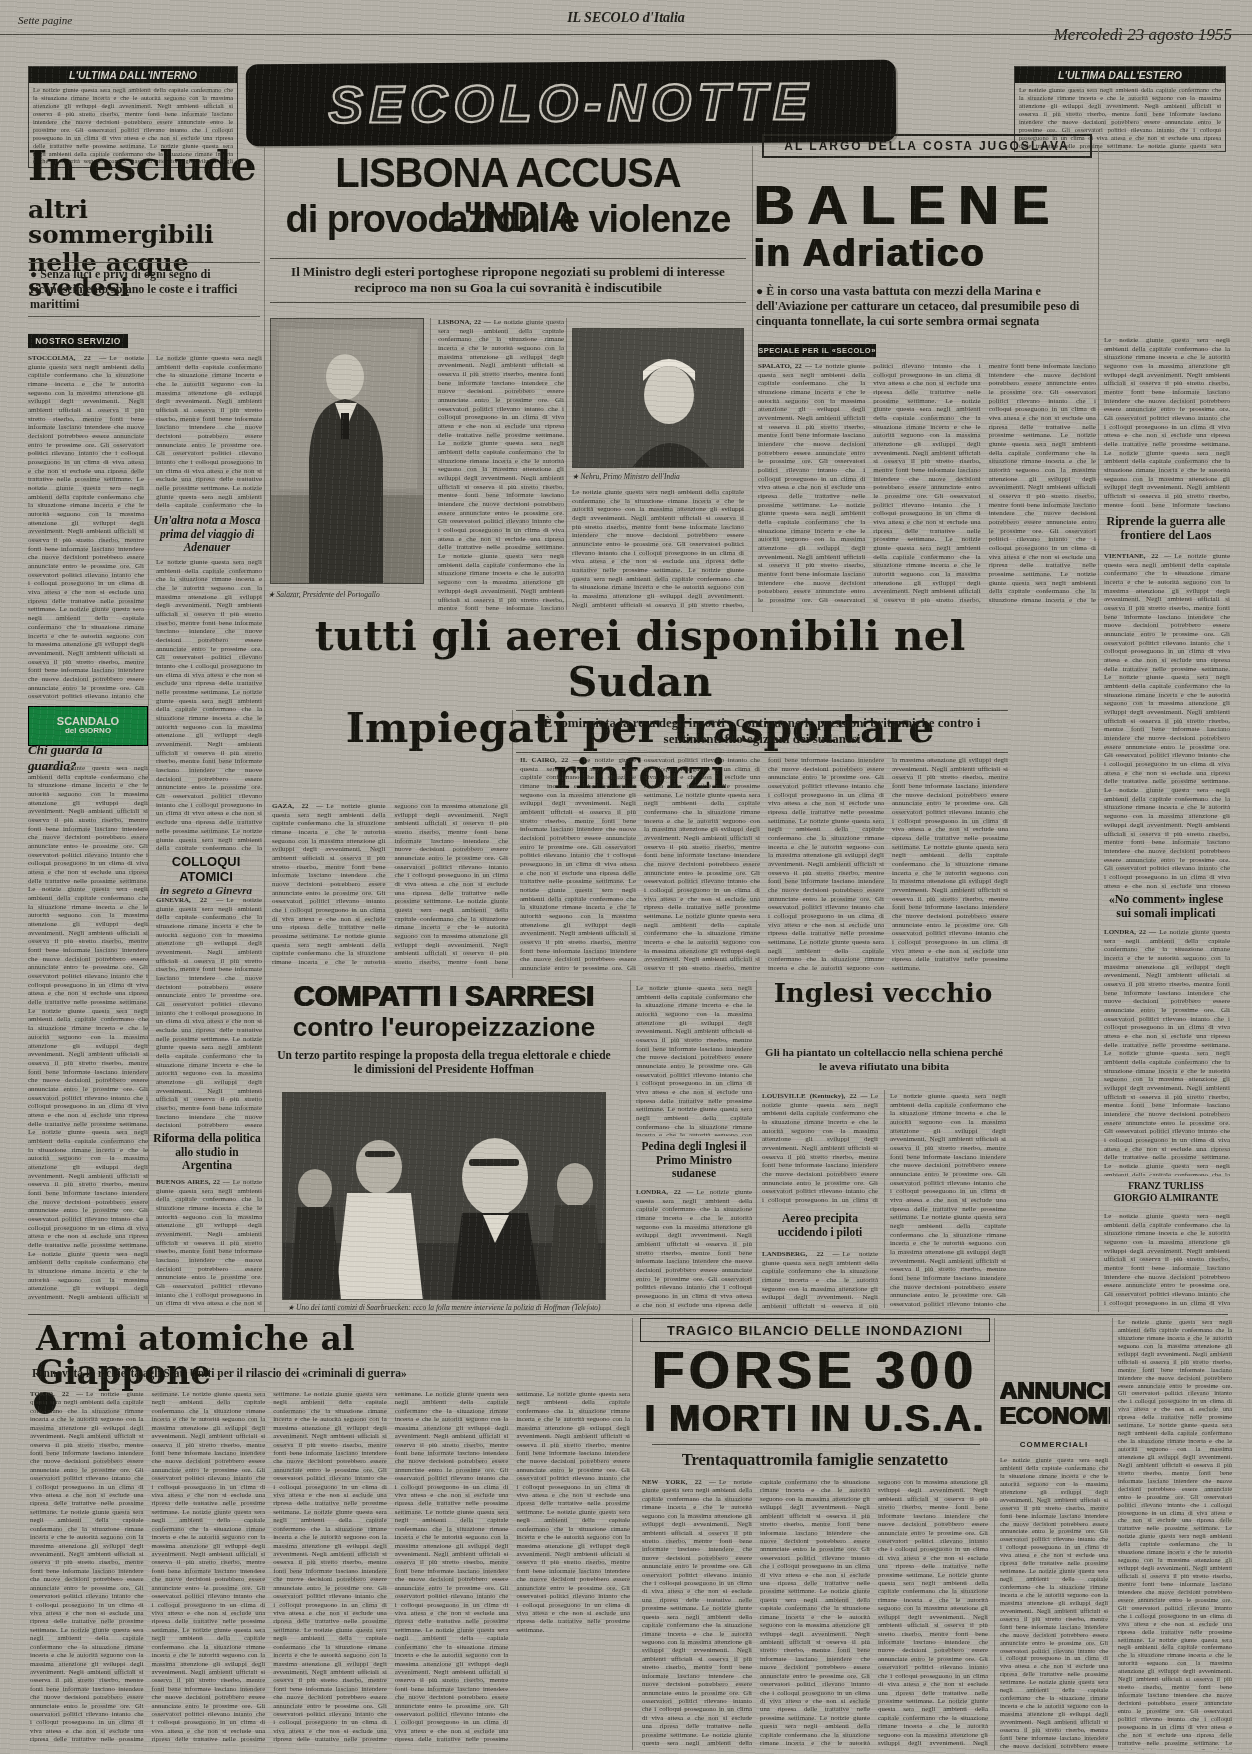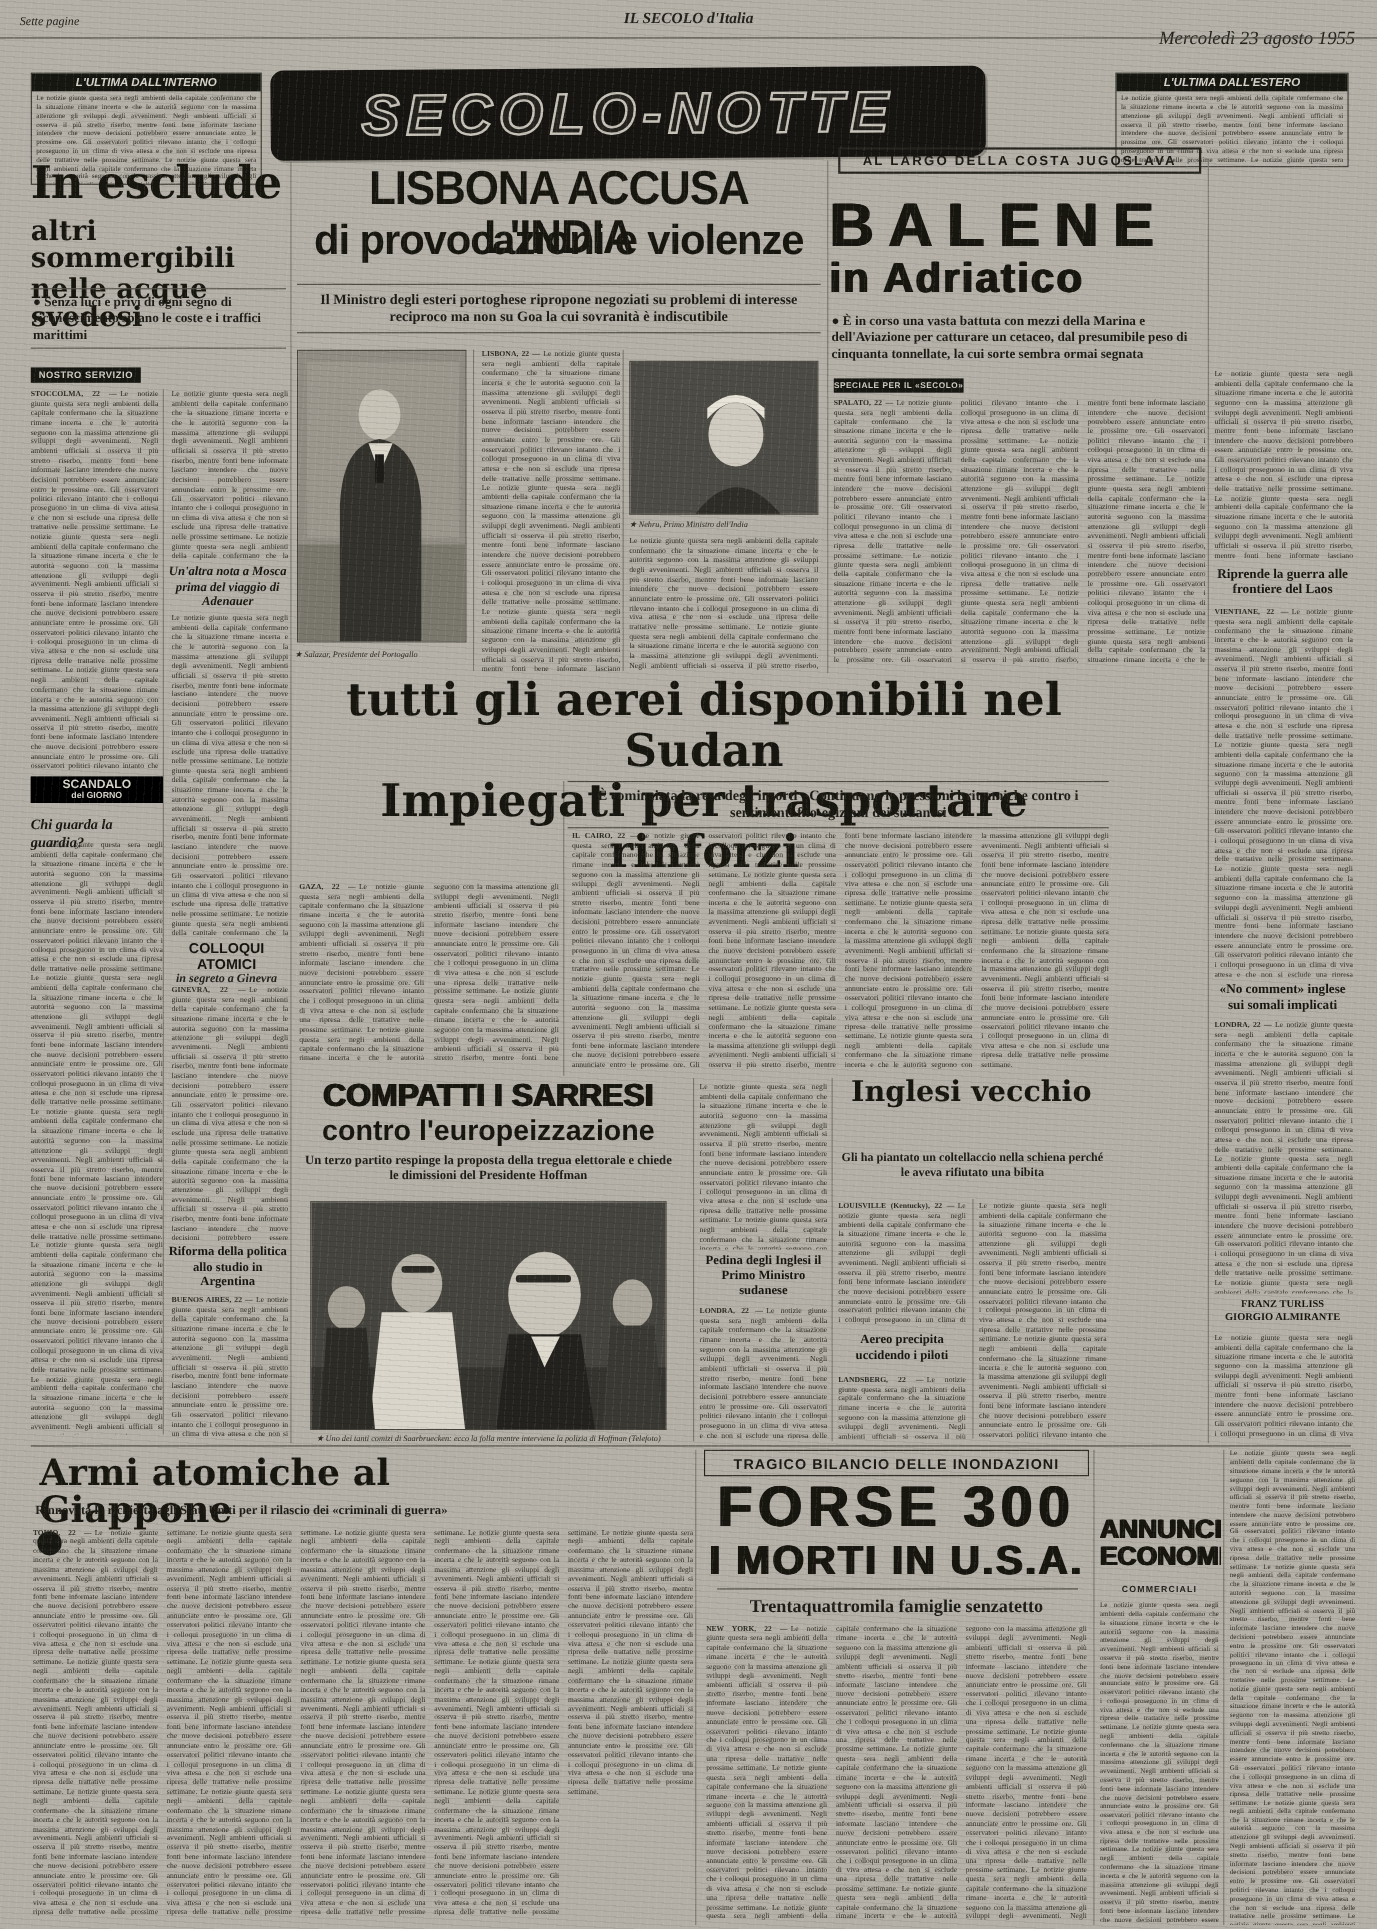--- a/index.html
+++ b/index.html
@@ -97,21 +97,21 @@
   </div>
   <div class="abs body" style="left:156px;top:896px;width:106px;height:232px">
     <b class="dl">GINEVRA, 22 —</b><span>Le notizie giunte questa sera negli ambienti della capitale confermano che la situazione rimane incerta e che le autorità seguono con la massima attenzione gli sviluppi degli avvenimenti. Negli ambienti ufficiali si osserva il più stretto riserbo, mentre fonti bene informate lasciano intendere che nuove decisioni potrebbero essere annunciate entro le prossime ore. Gli osservatori politici rilevano intanto che i colloqui proseguono in un clima di viva attesa e che non si esclude una ripresa delle trattative nelle prossime settimane. Le notizie giunte questa sera negli ambienti della capitale confermano che la situazione rimane incerta e che le autorità seguono con la massima attenzione gli sviluppi degli avvenimenti. Negli ambienti ufficiali si osserva il più stretto riserbo, mentre fonti bene informate lasciano intendere che nuove decisioni potrebbero essere annunciate entro le prossime ore. Gli osservatori politici rilevano intanto che i colloqui proseguono in un clima di viva attesa e che non si esclude una ripresa delle trattative nelle prossime settimane. Le notizie giunte questa sera negli ambienti della capitale confermano che la situazione rimane incerta e che le autorità seguono con la massima attenzione gli sviluppi degli avvenimenti. Negli ambienti ufficiali si osserva il più stretto riserbo, mentre fonti bene informate lasciano intendere che nuove decisioni potrebbero essere annunciate entro le prossime ore. Gli osservatori politici rilevano intanto che i colloqui proseguono in un clima di viva attesa e che non si esclude una ripresa delle trattative nelle prossime settimane.</span>
   </div>
 
   <div class="abs smallhead" style="left:152px;top:1132px;width:110px;font-size:11.5px">Riforma della politica allo studio in Argentina</div>
   <div class="abs body" style="left:156px;top:1178px;width:106px;height:128px">
     <b class="dl">BUENOS AIRES, 22 —</b><span>Le notizie giunte questa sera negli ambienti della capitale confermano che la situazione rimane incerta e che le autorità seguono con la massima attenzione gli sviluppi degli avvenimenti. Negli ambienti ufficiali si osserva il più stretto riserbo, mentre fonti bene informate lasciano intendere che nuove decisioni potrebbero essere annunciate entro le prossime ore. Gli osservatori politici rilevano intanto che i colloqui proseguono in un clima di viva attesa e che non si esclude una ripresa delle trattative nelle prossime settimane. Le notizie giunte questa sera negli ambienti della capitale confermano che la situazione rimane incerta e che le autorità seguono con la massima attenzione gli sviluppi degli avvenimenti. Negli ambienti ufficiali si osserva il più stretto riserbo, mentre fonti bene informate lasciano intendere che nuove decisioni potrebbero essere annunciate entro le prossime ore. Gli osservatori politici rilevano intanto che i colloqui proseguono in un clima di viva attesa e che non si esclude una ripresa delle trattative nelle prossime settimane.</span>
   </div>
 
-  <div class="abs" style="left:28px;top:706px;width:120px;height:24px;background:#000000;border:1px solid #000;display:flex;flex-direction:column;align-items:center;justify-content:center;color:#d6d3c9">
+  <div class="abs" style="left:28px;top:706px;width:120px;height:40px;background:#15803d;border:1px solid #000;display:flex;flex-direction:column;align-items:center;justify-content:center;color:#d6d3c9">
     <div class="sans" style="font-weight:bold;font-size:11px;line-height:1">SCANDALO</div>
     <div class="sans" style="font-weight:bold;font-size:8px;line-height:1.1">del GIORNO</div>
   </div>
   <div class="abs" style="left:28px;top:742px;width:120px;font-weight:bold;font-style:italic;font-size:13px;color:#17160f">Chi guarda la guardia?</div>
   <div class="abs body" style="left:28px;top:764px;width:120px;height:540px">Le notizie giunte questa sera negli ambienti della capitale confermano che la situazione rimane incerta e che le autorità seguono con la massima attenzione gli sviluppi degli avvenimenti. Negli ambienti ufficiali si osserva il più stretto riserbo, mentre fonti bene informate lasciano intendere che nuove decisioni potrebbero essere annunciate entro le prossime ore. Gli osservatori politici rilevano intanto che i colloqui proseguono in un clima di viva attesa e che non si esclude una ripresa delle trattative nelle prossime settimane. Le notizie giunte questa sera negli ambienti della capitale confermano che la situazione rimane incerta e che le autorità seguono con la massima attenzione gli sviluppi degli avvenimenti. Negli ambienti ufficiali si osserva il più stretto riserbo, mentre fonti bene informate lasciano intendere che nuove decisioni potrebbero essere annunciate entro le prossime ore. Gli osservatori politici rilevano intanto che i colloqui proseguono in un clima di viva attesa e che non si esclude una ripresa delle trattative nelle prossime settimane. Le notizie giunte questa sera negli ambienti della capitale confermano che la situazione rimane incerta e che le autorità seguono con la massima attenzione gli sviluppi degli avvenimenti. Negli ambienti ufficiali si osserva il più stretto riserbo, mentre fonti bene informate lasciano intendere che nuove decisioni potrebbero essere annunciate entro le prossime ore. Gli osservatori politici rilevano intanto che i colloqui proseguono in un clima di viva attesa e che non si esclude una ripresa delle trattative nelle prossime settimane. Le notizie giunte questa sera negli ambienti della capitale confermano che la situazione rimane incerta e che le autorità seguono con la massima attenzione gli sviluppi degli avvenimenti. Negli ambienti ufficiali si osserva il più stretto riserbo, mentre fonti bene informate lasciano intendere che nuove decisioni potrebbero essere annunciate entro le prossime ore. Gli osservatori politici rilevano intanto che i colloqui proseguono in un clima di viva attesa e che non si esclude una ripresa delle trattative nelle prossime settimane. Le notizie giunte questa sera negli ambienti della capitale confermano che la situazione rimane incerta e che le autorità seguono con la massima attenzione gli sviluppi degli avvenimenti. Negli ambienti ufficiali si osserva il più stretto riserbo, mentre fonti bene informate lasciano intendere che nuove decisioni potrebbero essere annunciate entro le prossime ore. Gli osservatori politici rilevano intanto che i colloqui proseguono in un clima di viva attesa e che non si esclude una ripresa delle trattative nelle prossime settimane.</div>
 
   <div class="abs ctr sans hd" style="left:268px;top:150px;width:480px;font-size:40px;letter-spacing:-1px;transform:scaleY(1.08);transform-origin:top">LISBONA ACCUSA L'INDIA</div>
   <div class="abs ctr sans hd" style="left:268px;top:200px;width:480px;font-size:38px;letter-spacing:-1px">di provocazioni e violenze</div>
   <div class="abs ctr subhead" style="left:270px;top:258px;width:476px;font-size:13px;padding:5px 6px;border-top:1px solid #4a4840;border-bottom:1px solid #4a4840">Il Ministro degli esteri portoghese ripropone negoziati su problemi di interesse reciproco ma non su Goa la cui sovranità è indiscutibile</div>
 

